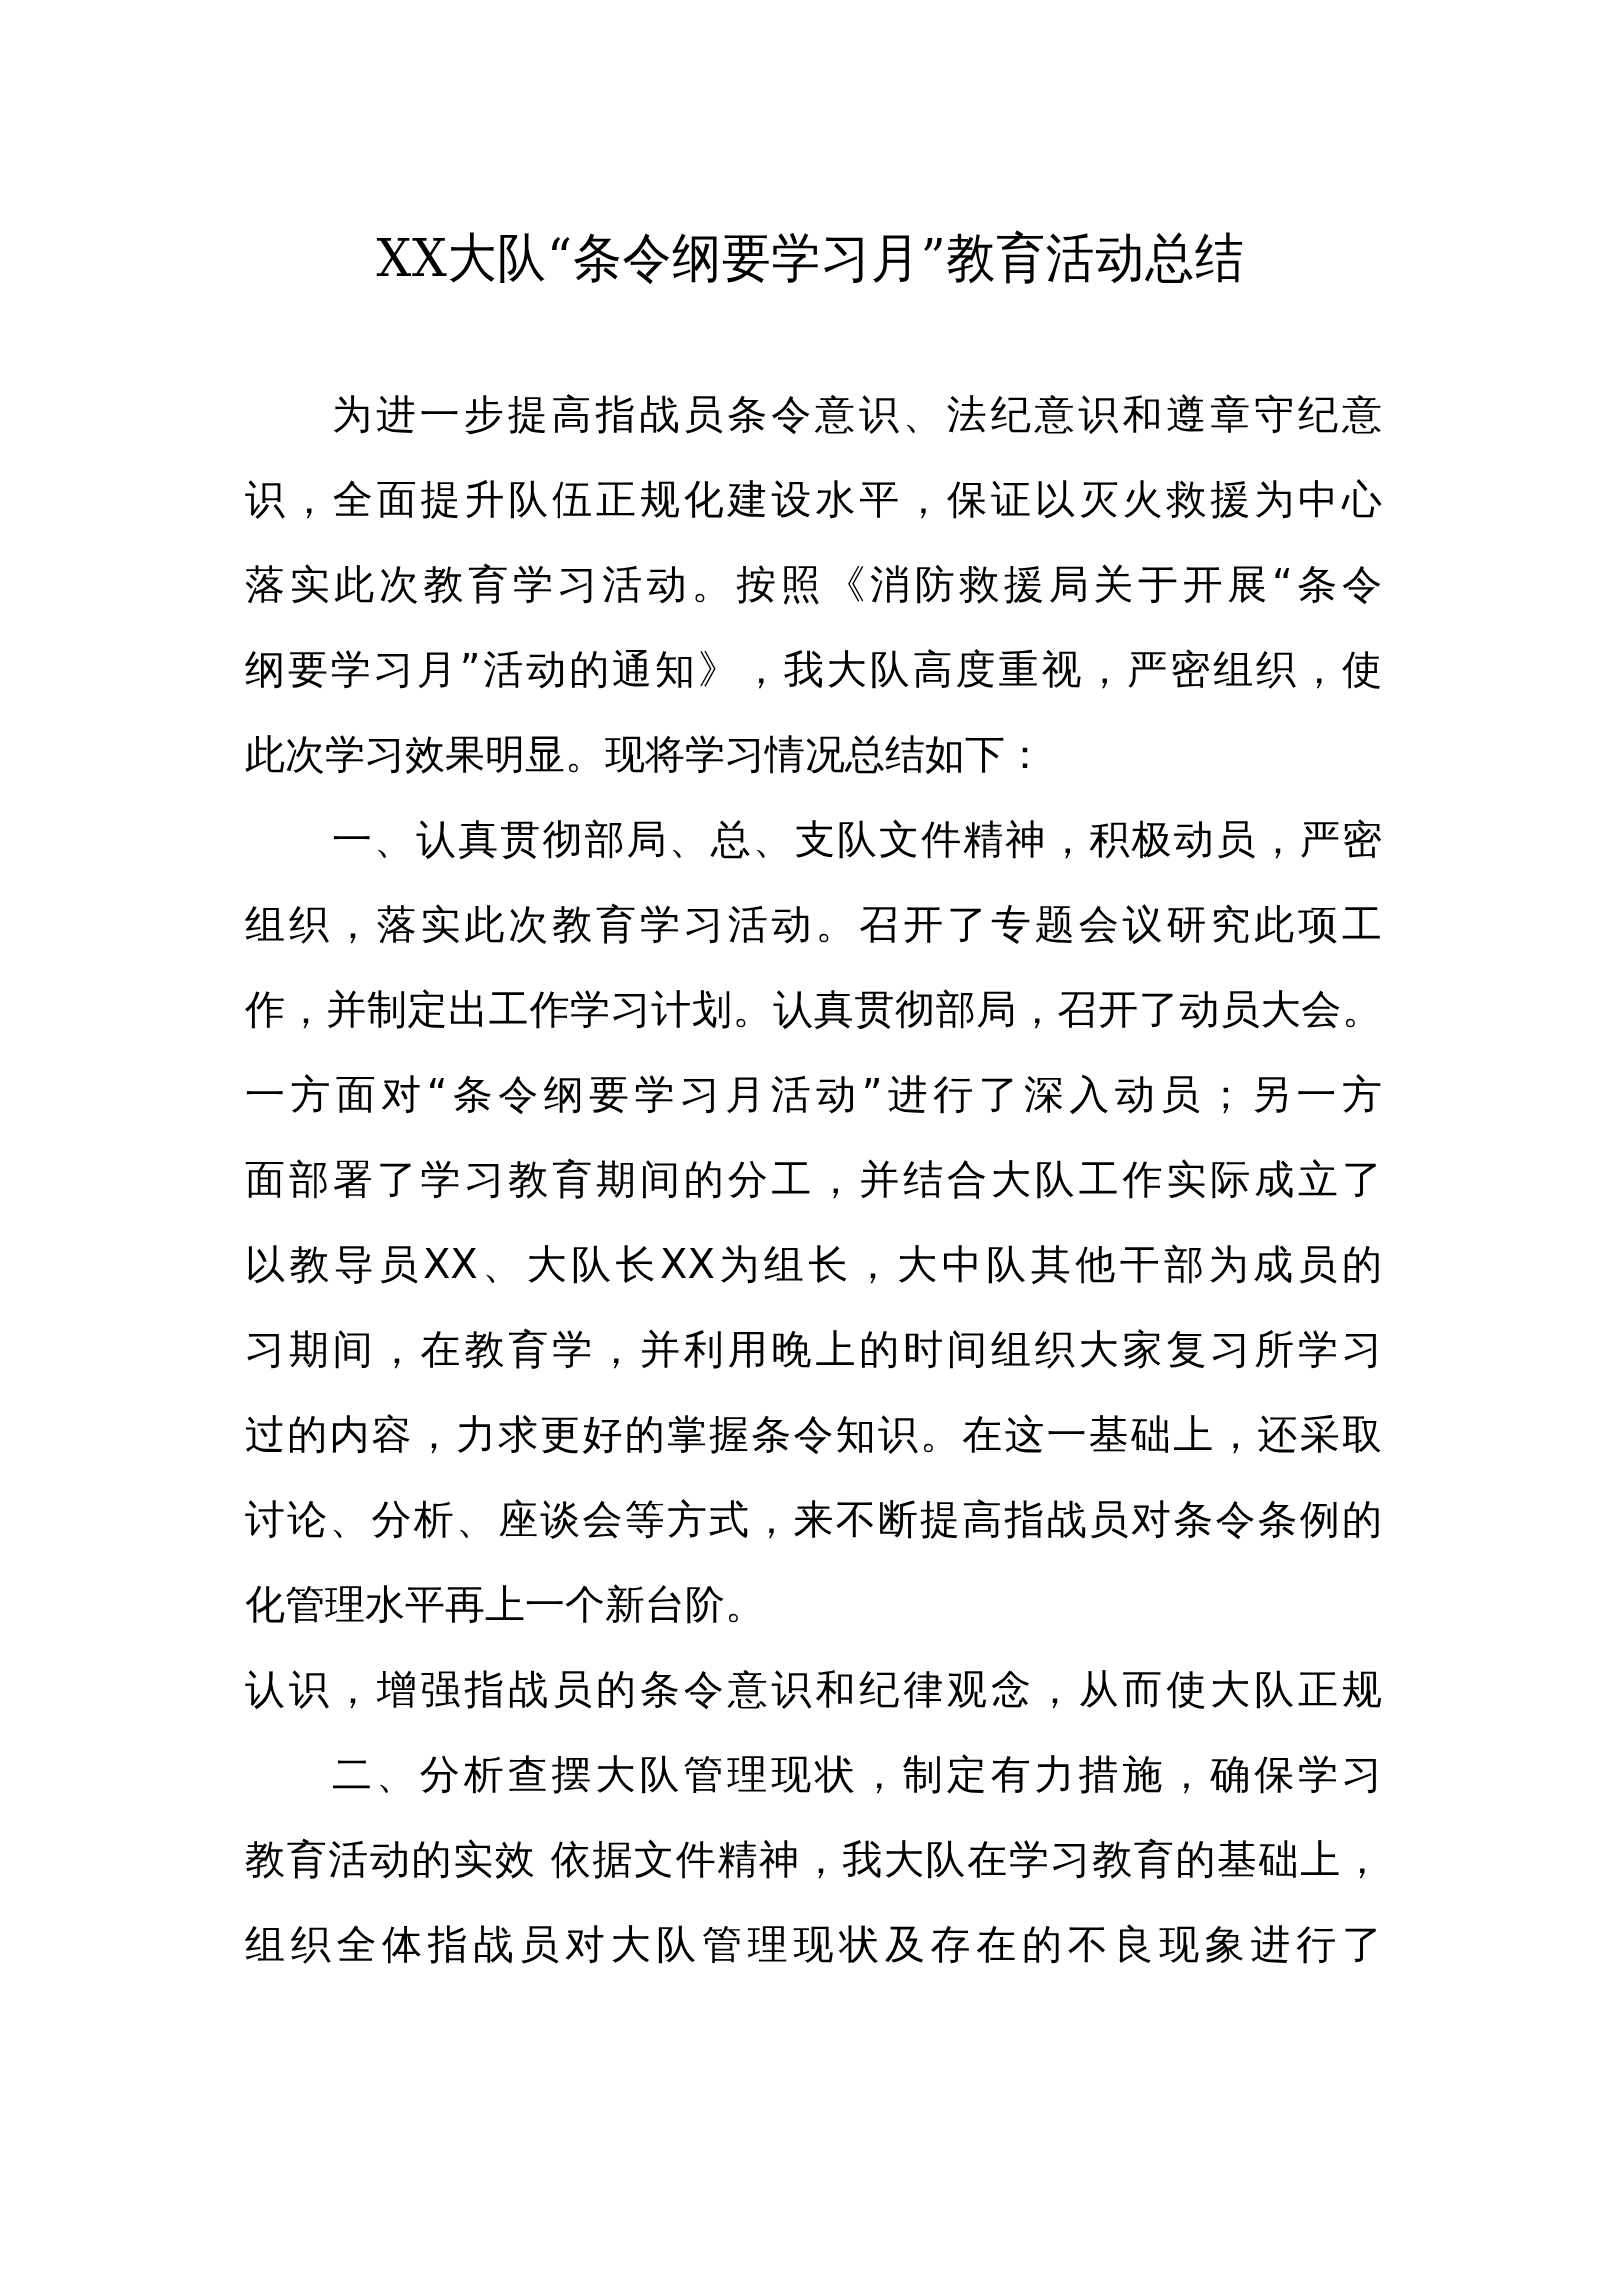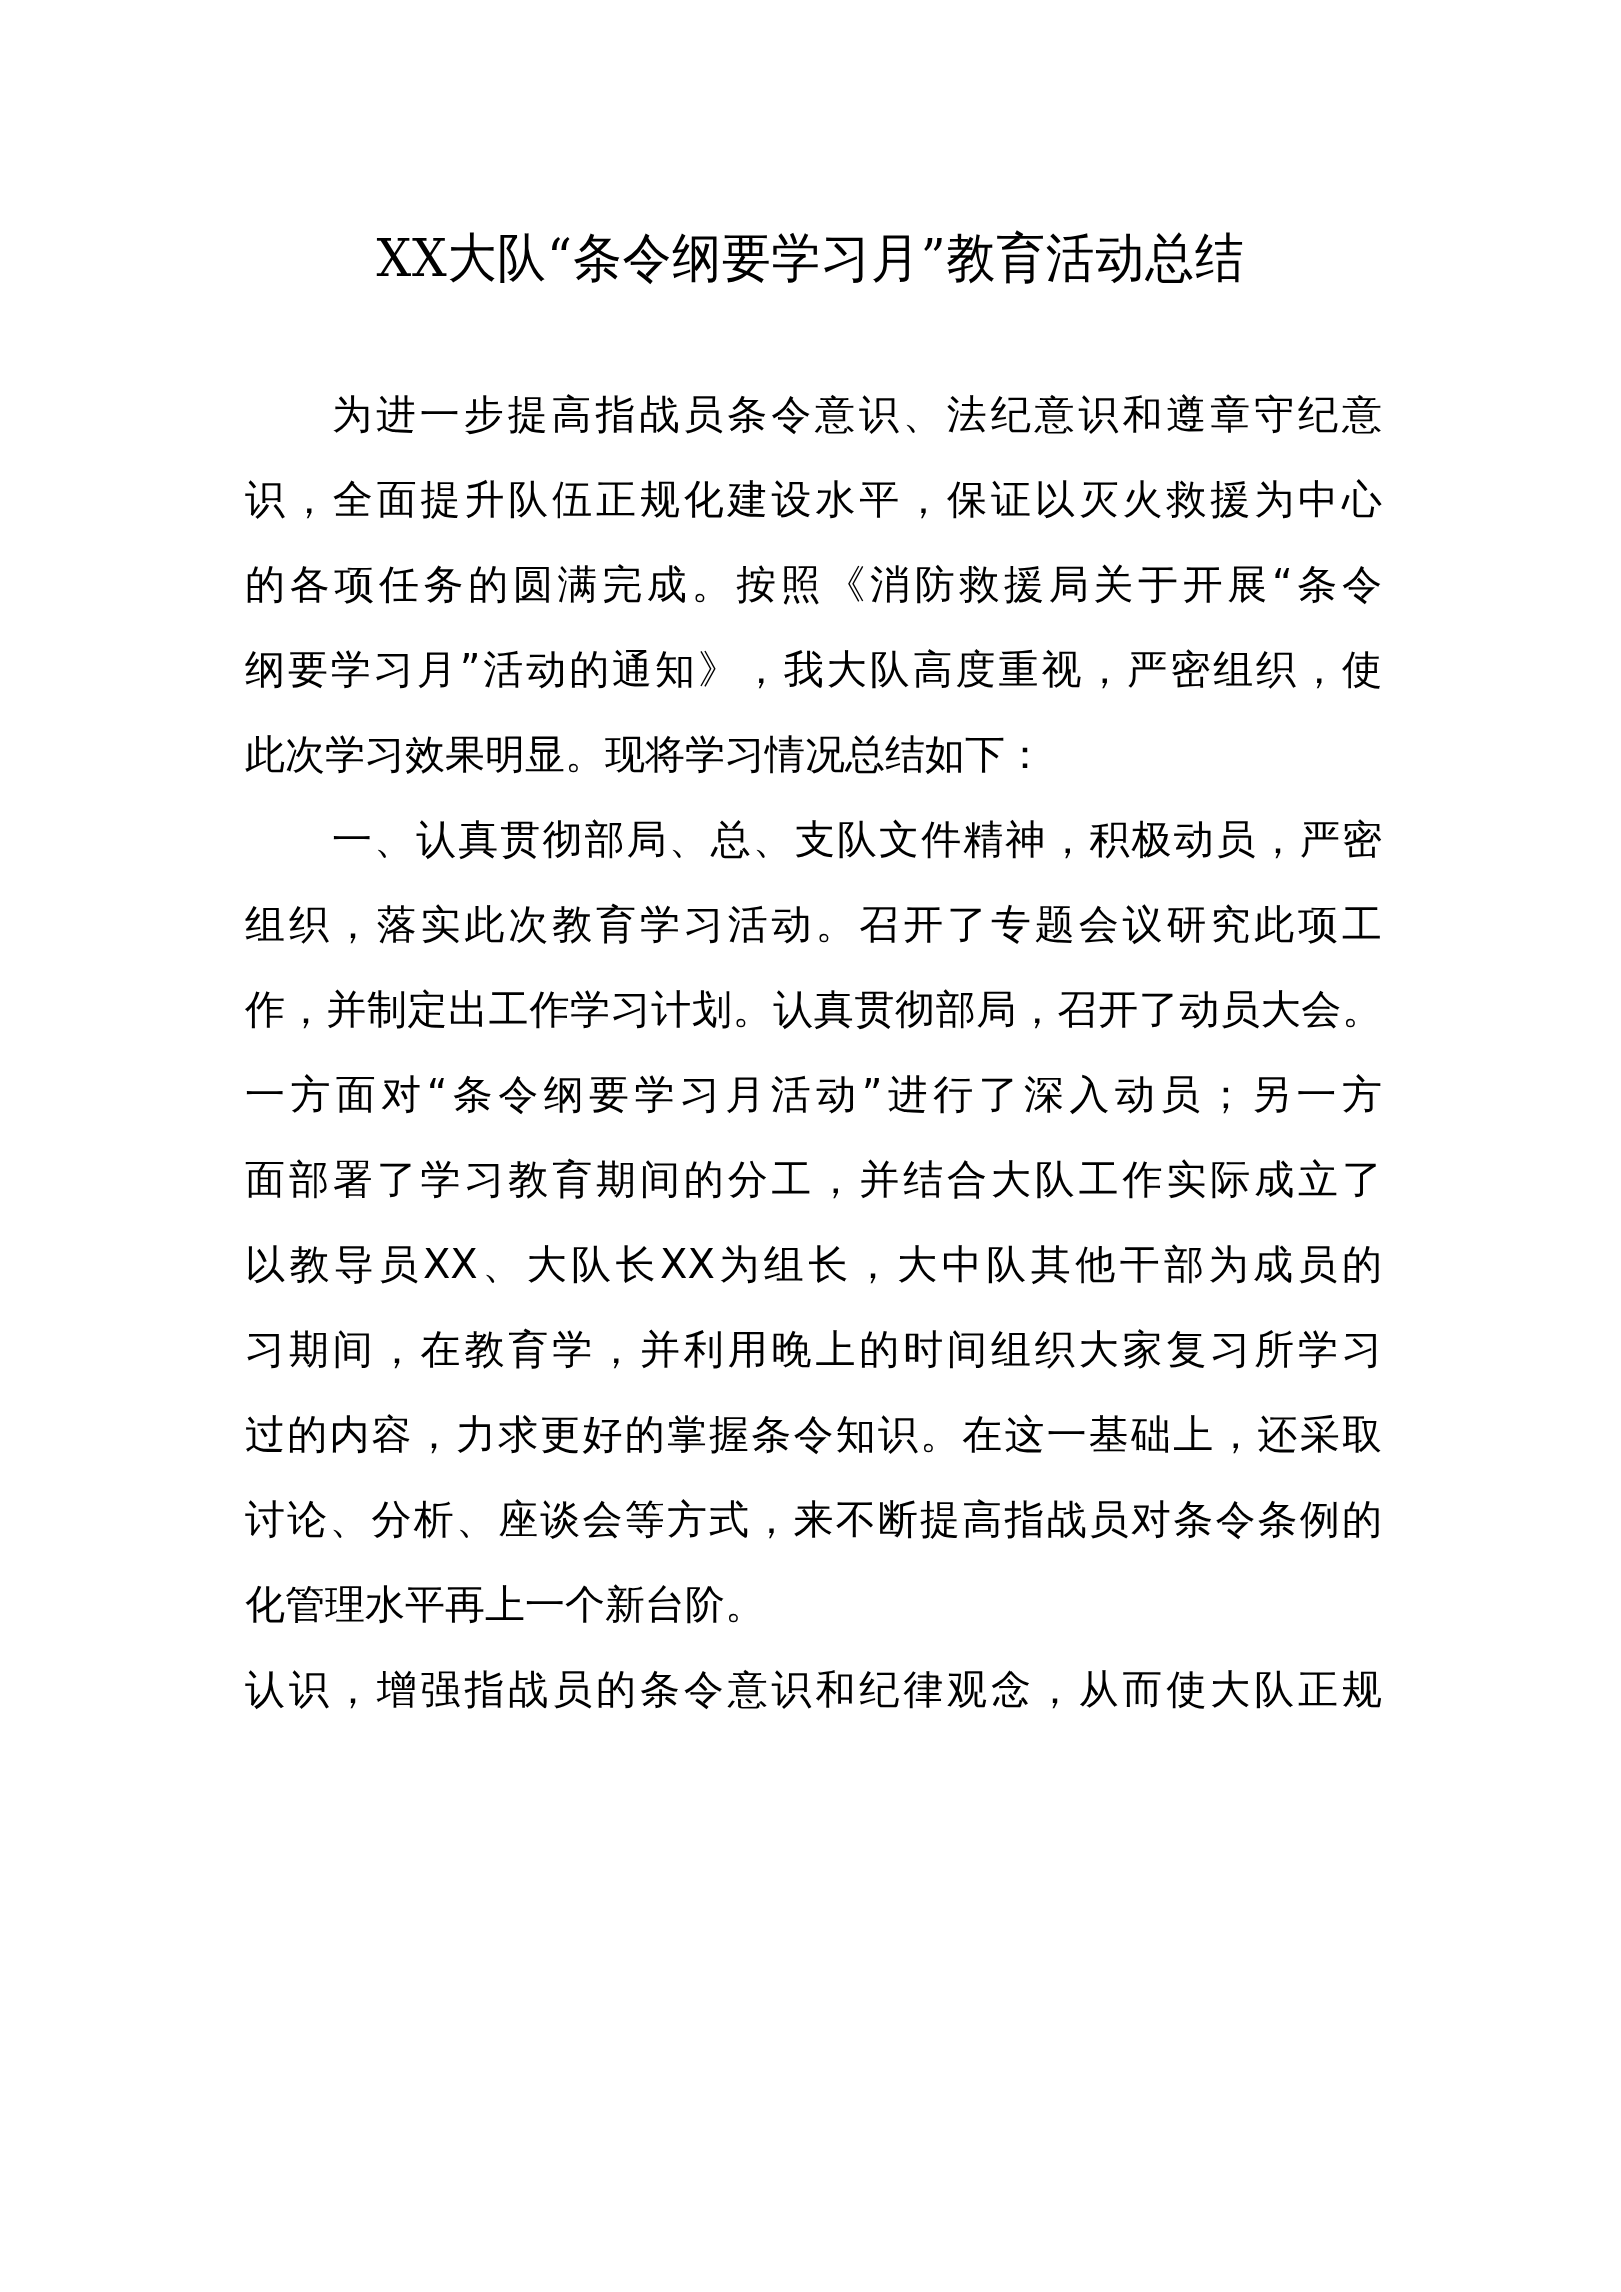--- a/index.html
+++ b/index.html
@@ -64,35 +64,40 @@
 
 <div class="page">
 
   <div class="title">XX大队“条令纲要学习月”教育活动总结</div>
 
   <div class="body">
 
     <div>
       <span class="line indent">为进一步提高指战员条令意识、法纪意识和遵章守纪意</span>
       <span class="line">识，全面提升队伍正规化建设水平，保证以灭火救援为中心</span>
-      <span class="line">的各项任务的圆满完成。按照《消防救援局关于开展“条令</span>
+      <span class="line">落实此次教育学习活动。按照《消防救援局关于开展“条令</span>
       <span class="line">纲要学习月”活动的通知》，我大队高度重视，严密组织，使</span>
       <span class="line last">此次学习效果明显。现将学习情况总结如下：</span>
     </div>
 
     <div>
       <span class="line indent">一、认真贯彻部局、总、支队文件精神，积极动员，严密</span>
       <span class="line">组织，落实此次教育学习活动。召开了专题会议研究此项工</span>
       <span class="line">作，并制定出工作学习计划。认真贯彻部局，召开了动员大会。</span>
       <span class="line">一方面对“条令纲要学习月活动”进行了深入动员；另一方</span>
       <span class="line">面部署了学习教育期间的分工，并结合大队工作实际成立了</span>
       <span class="line">以教导员XX、大队长XX为组长，大中队其他干部为成员的</span>
       <span class="line">习期间，在教育学，并利用晚上的时间组织大家复习所学习</span>
       <span class="line">过的内容，力求更好的掌握条令知识。在这一基础上，还采取</span>
       <span class="line">讨论、分析、座谈会等方式，来不断提高指战员对条令条例的</span>
       <span class="line last">化管理水平再上一个新台阶。</span>
       <span class="line">认识，增强指战员的条令意识和纪律观念，从而使大队正规</span>
     </div>
 
+    <div>
+      <span class="line indent">二、分析查摆大队管理现状，制定有力措施，确保学习</span>
+      <span class="line">教育活动的实效 依据文件精神，我大队在学习教育的基础上，</span>
+      <span class="line">组织全体指战员对大队管理现状及存在的不良现象进行了</span>
+    </div>
 
   </div>
 </div>
 
 
 </body></html>

